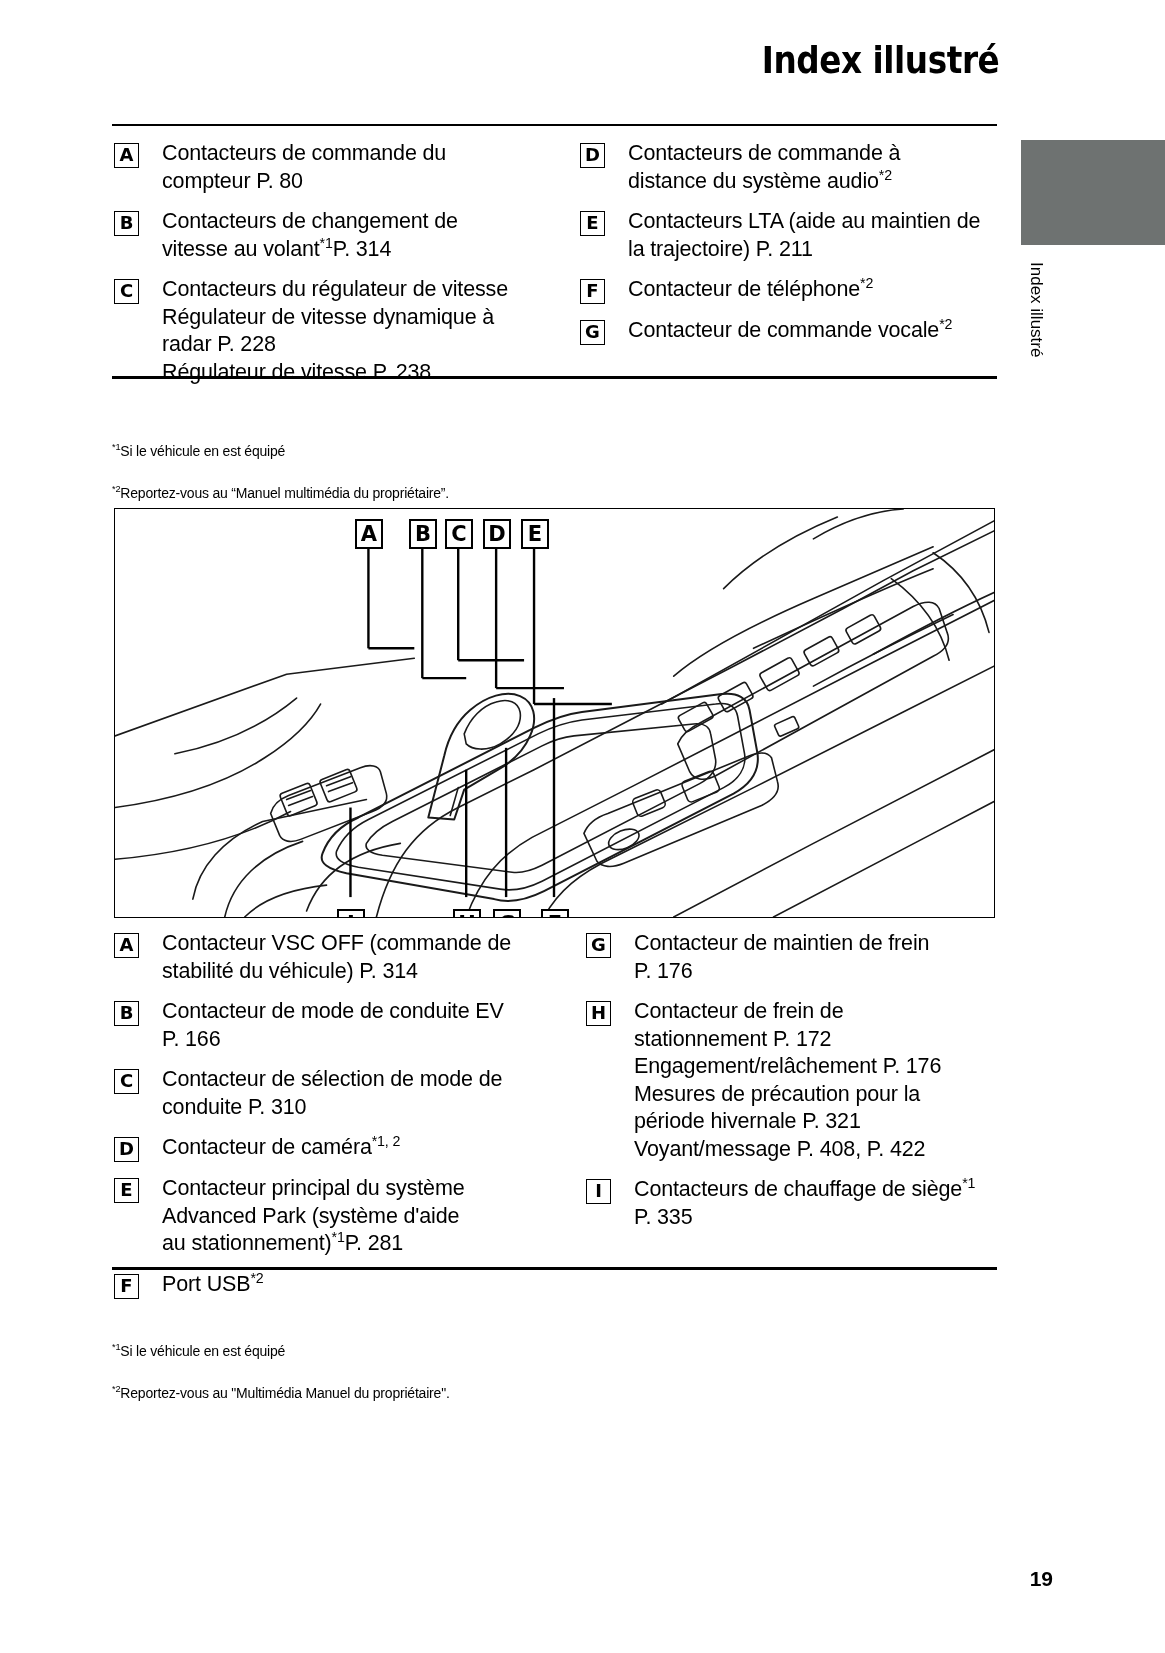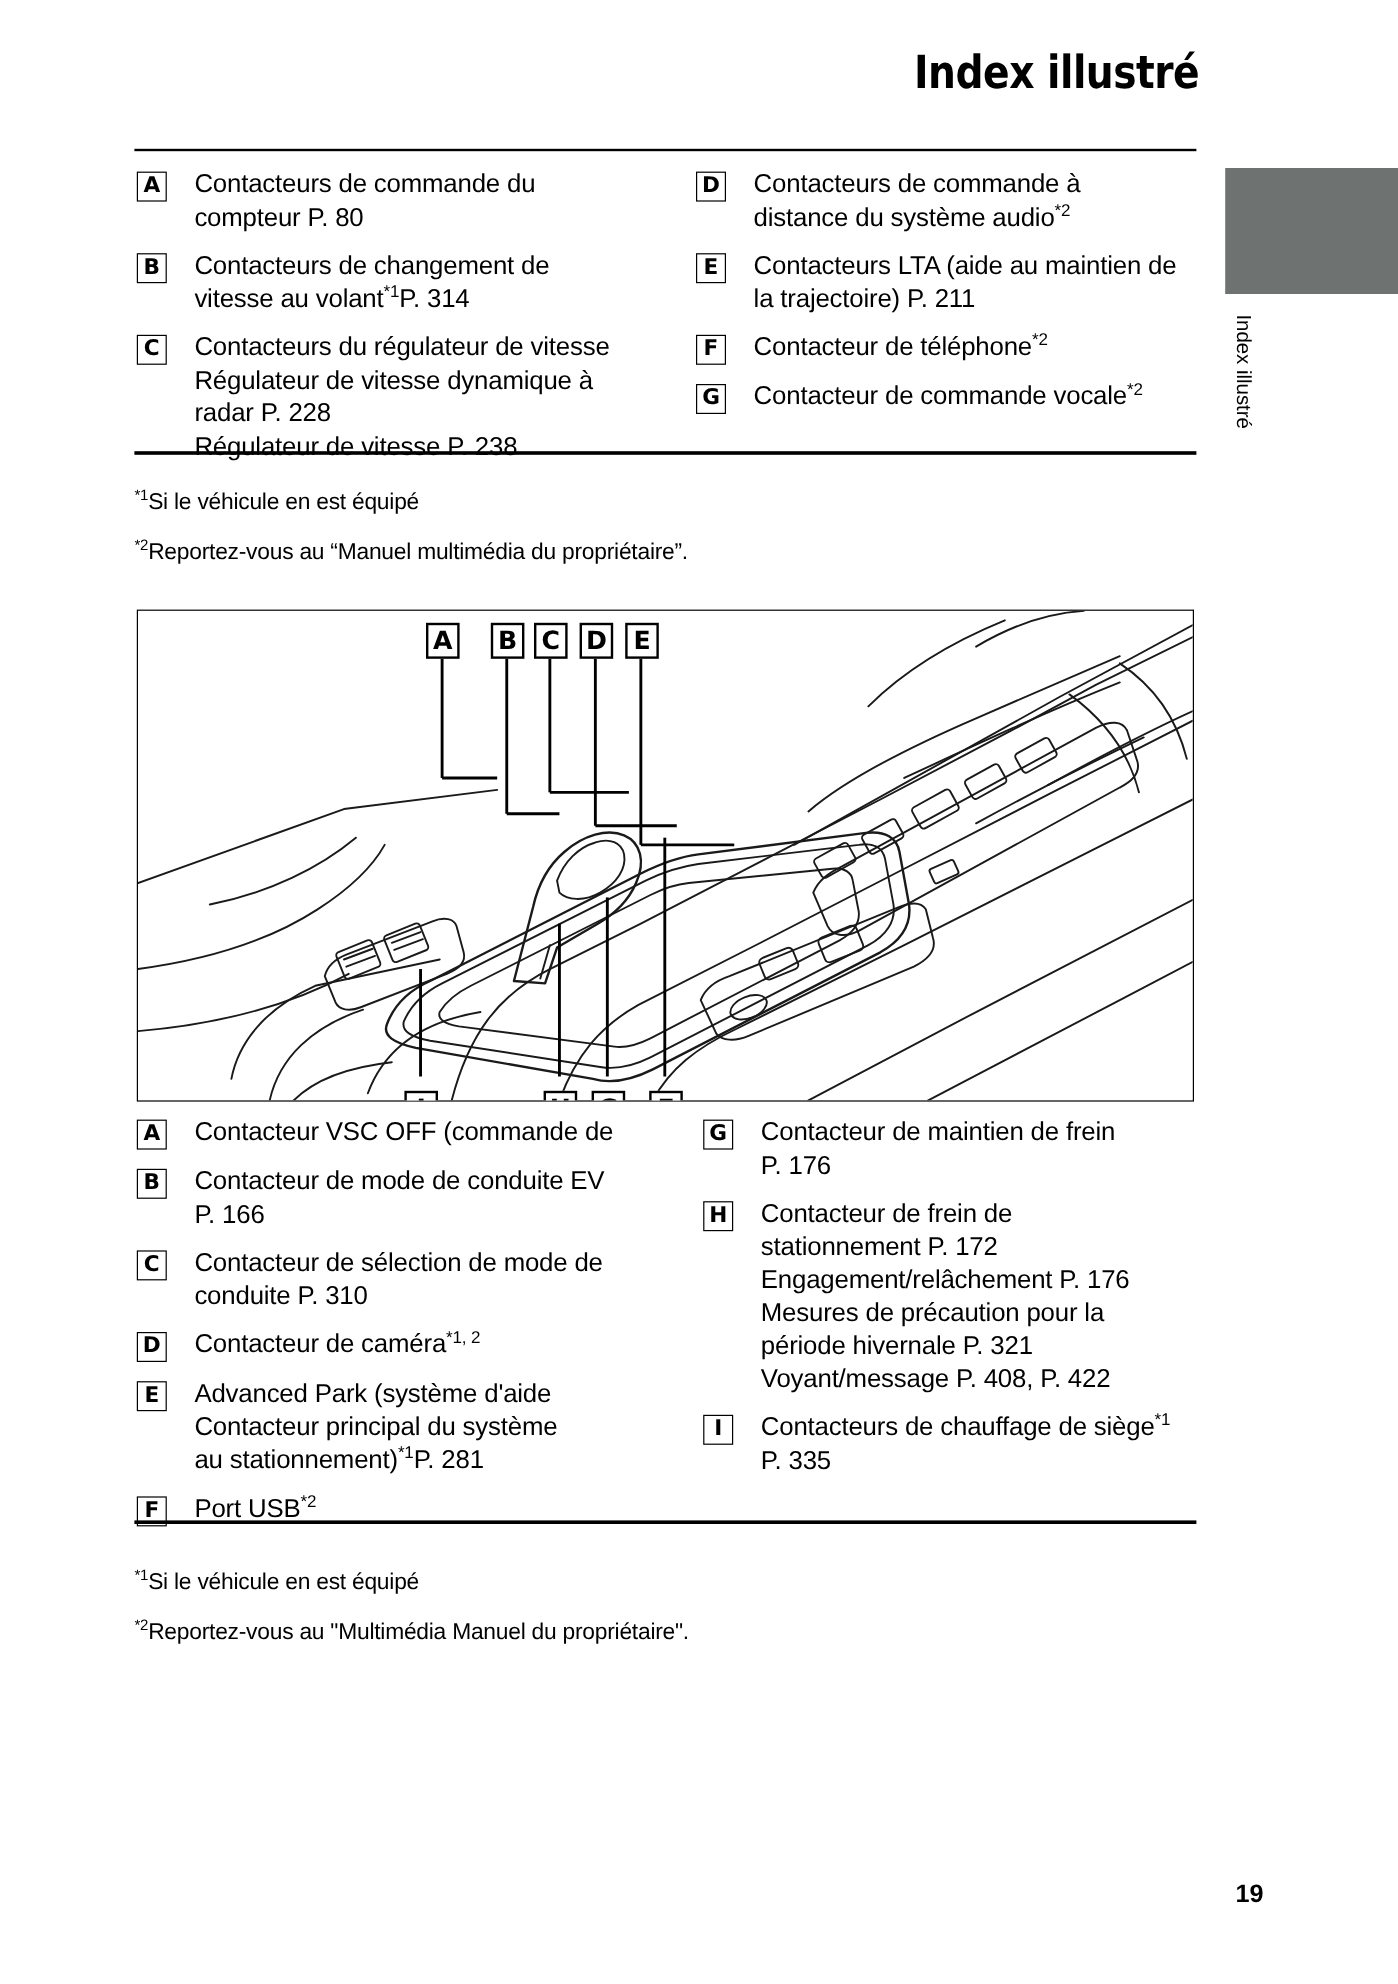--- a/index.html
+++ b/index.html
@@ -73,23 +73,24 @@
     font-size: 21.5px;
     line-height: 27.5px;
     letter-spacing: -0.15px;
   }
   .item-text .ln { display: block; white-space: nowrap; }
   sup { font-size: 0.66em; vertical-align: super; line-height: 0; }
 
   
   .footnote {
     position: absolute;
-    font-size: 19px;
+    font-size: 14px;
     letter-spacing: -0.2px;
     white-space: nowrap;
+    margin-top: 35px;
   }
 
   
   .illus {
     position: absolute;
     left: 114px; top: 508px;
     width: 881px; height: 410px;
     border: 1.8px solid #000;
     background: #fff;
     overflow: hidden;
@@ -280,20 +281,21 @@
         <div style="position: absolute; left: 378px; width: 28px; height: 30px; border: 2px solid rgb(0, 0, 0); background: rgb(255, 255, 255); font-size: 21px; font-weight: bold; line-height: 26px; text-align: center; font-family: &quot;DejaVu Sans&quot;, sans-serif;">G</div>
         <div style="position: absolute; left: 426px; width: 28px; height: 30px; border: 2px solid rgb(0, 0, 0); background: rgb(255, 255, 255); font-size: 21px; font-weight: bold; line-height: 26px; text-align: center; font-family: &quot;DejaVu Sans&quot;, sans-serif;">F</div>
       </div>
   </div>
 
   <div class="list-col" id="bot-left" style="left:114px; top:930px; width:440px;">
       <div class="item">
         <div class="badge">A</div>
         <div class="item-text">
           <span class="ln">Contacteur VSC OFF (commande de</span>
+          <span class="ln">stabilité du véhicule) P. 314</span>
         </div>
       </div>
       <div class="item">
         <div class="badge">B</div>
         <div class="item-text">
           <span class="ln">Contacteur de mode de conduite EV</span>
           <span class="ln">P. 166</span>
         </div>
       </div>
       <div class="item">
@@ -305,22 +307,22 @@
       </div>
       <div class="item">
         <div class="badge">D</div>
         <div class="item-text">
           <span class="ln">Contacteur de caméra<sup>*1, 2</sup></span>
         </div>
       </div>
       <div class="item">
         <div class="badge">E</div>
         <div class="item-text">
+          <span class="ln">Contacteur principal du système</span>
           <span class="ln">Advanced Park (système d'aide</span>
-          <span class="ln">Contacteur principal du système</span>
           <span class="ln">au stationnement)<sup>*1</sup>P. 281</span>
         </div>
       </div>
       <div class="item">
         <div class="badge">F</div>
         <div class="item-text">
           <span class="ln">Port USB<sup>*2</sup></span>
         </div>
       </div>
     </div>

